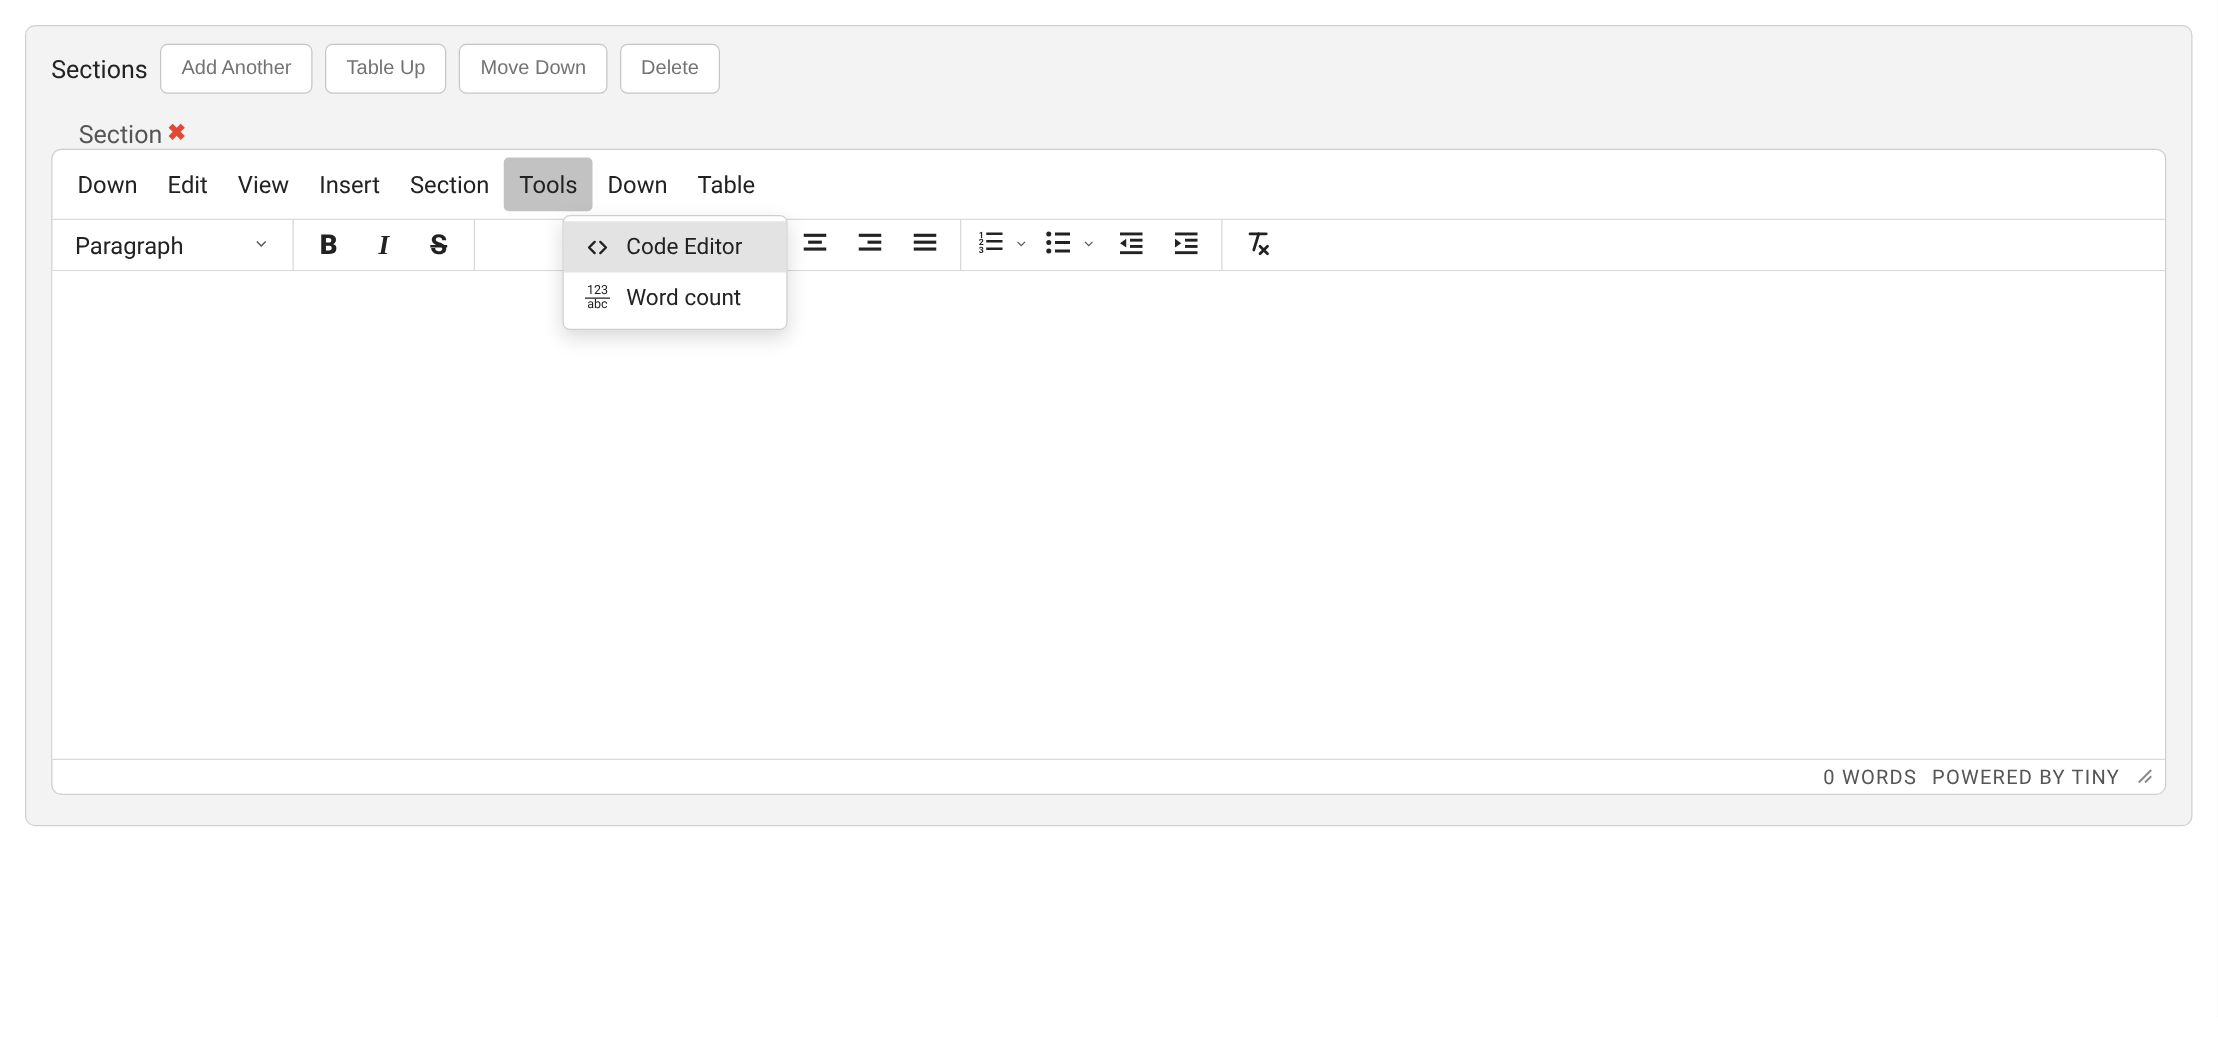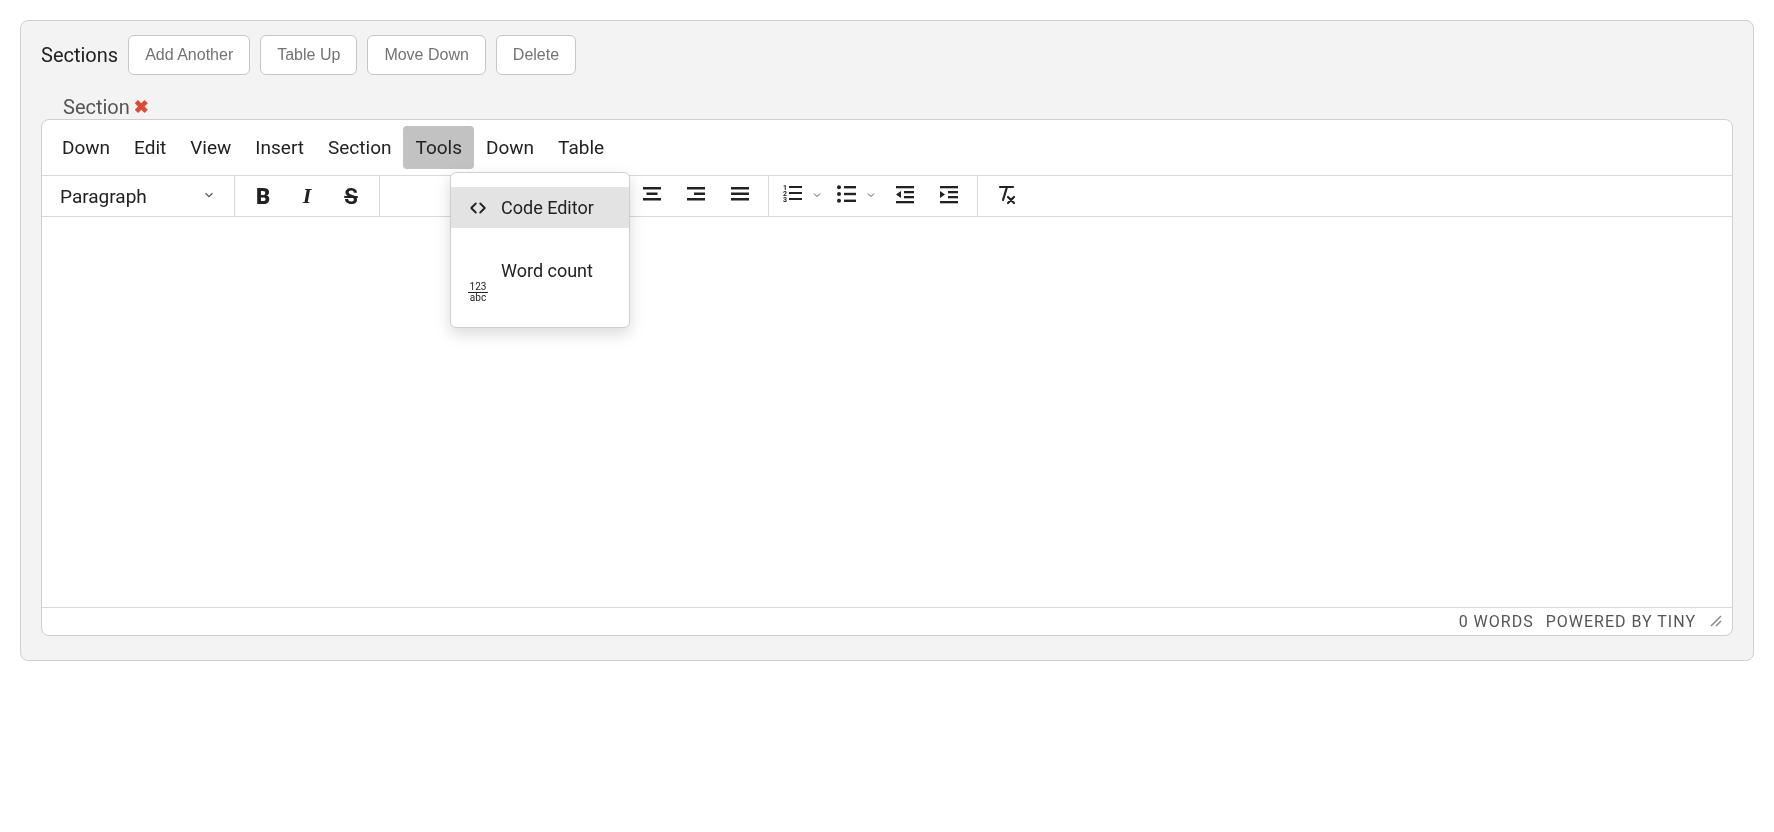--- a/index.html
+++ b/index.html
@@ -119,21 +119,21 @@
   .dropdown-menu {
     position: absolute;
     top: 52px;
     left: 408px;
     background: #fff;
     border: 1px solid #d0d0d0;
     border-radius: 6px;
     box-shadow: 0 6px 16px rgba(0,0,0,0.15);
     min-width: 180px;
     z-index: 100;
-    padding: 14px 0;
+    padding: 4px 0;
   }
   .dropdown-item {
     display: flex;
     align-items: center;
     gap: 12px;
     padding: 10px 16px;
     font-size: 18px;
     cursor: pointer;
   }
   .dropdown-item.hover {
@@ -165,21 +165,21 @@
     cursor: nwse-resize;
   }
   .wc-icon {
     font-size: 10px;
     line-height: 1;
     text-align: center;
     display: flex;
     flex-direction: column;
     align-items: center;
   }
-  .wc-icon .top { border-bottom: 1px solid #222; padding: 0 2px; margin-top: 44px; }
+  .wc-icon .top { border-bottom: 1px solid #222; padding: 0 2px; }
   .split-btn {
     display: flex;
     align-items: center;
     cursor: pointer;
     padding-right: 6px;
   }
 </style>
 </head>
 <body>
 

